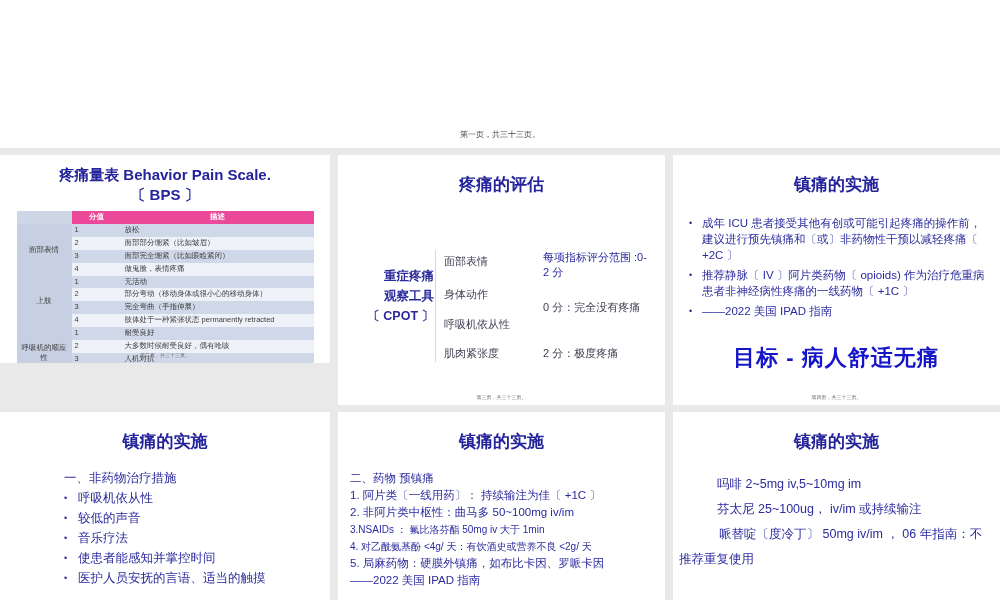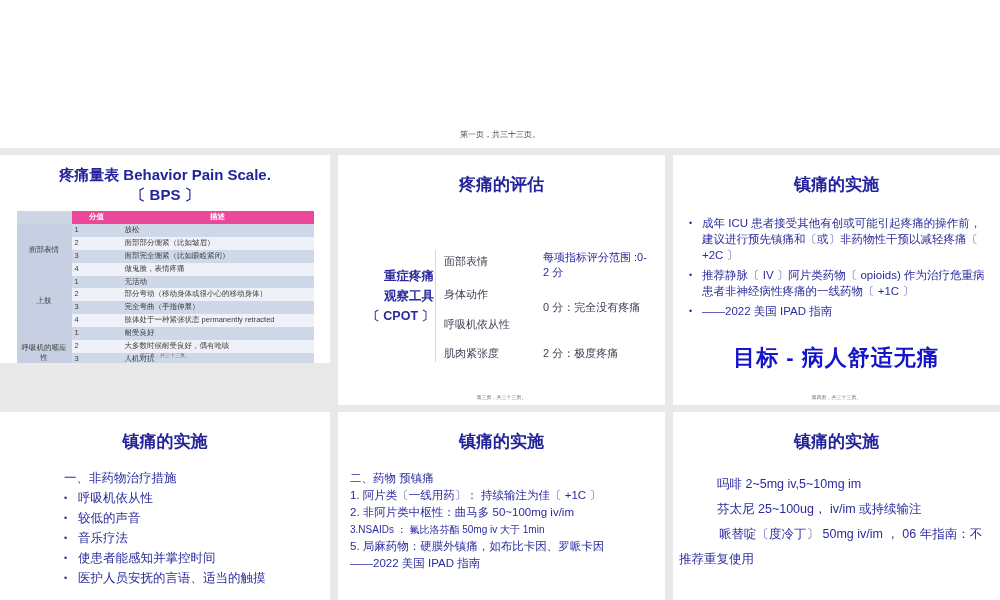--- a/index.html
+++ b/index.html
@@ -219,20 +219,21 @@
   </div>
 </div>
 
 <div class="slide s5">
   <div class="title t-one">镇痛的实施</div>
   <div class="drug-lines">
     <div>二、药物  预镇痛</div>
     <div>1. 阿片类〔一线用药〕：  持续输注为佳〔 +1C 〕</div>
     <div>2. 非阿片类中枢性：曲马多 50~100mg iv/im</div>
     <div class="small">3.NSAIDs ：  氟比洛芬酯  50mg iv  大于 1min</div>
+    <div class="small">4. 对乙酰氨基酚 &lt;4g/ 天：有饮酒史或营养不良 &lt;2g/ 天</div>
     <div>5. 局麻药物：硬膜外镇痛，如布比卡因、罗哌卡因</div>
     <div>——2022 美国 IPAD 指南</div>
   </div>
 </div>
 
 <div class="slide s6">
   <div class="title t-one">镇痛的实施</div>
   <div class="op-lines">
     <div class="op-l1">吗啡 2~5mg iv,5~10mg im</div>
     <div class="op-l2">芬太尼 25~100ug，  iv/im  或持续输注</div>

